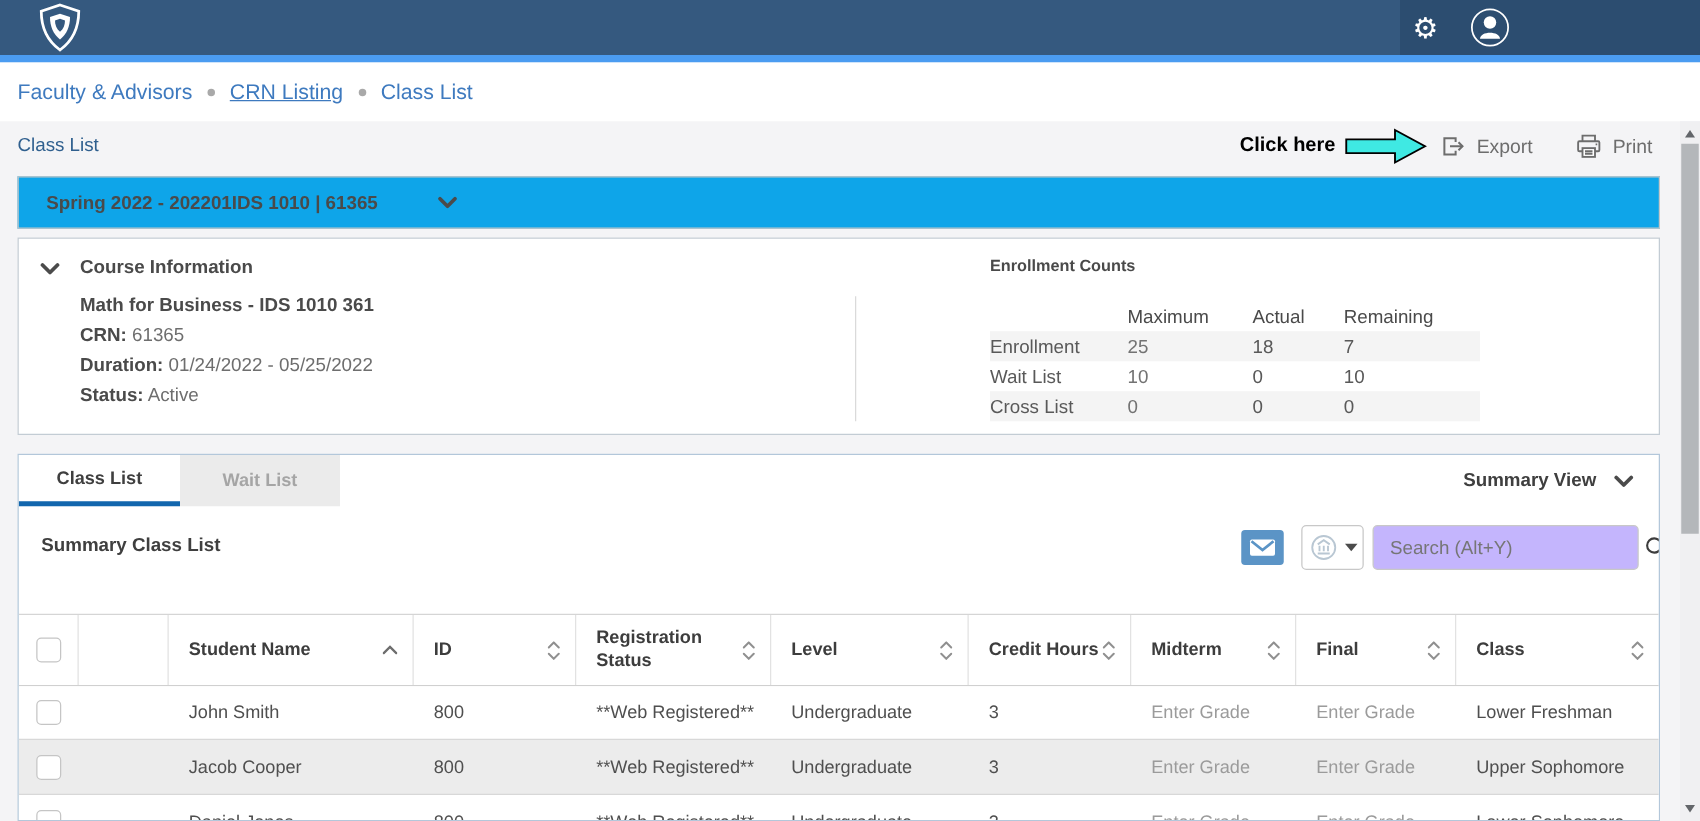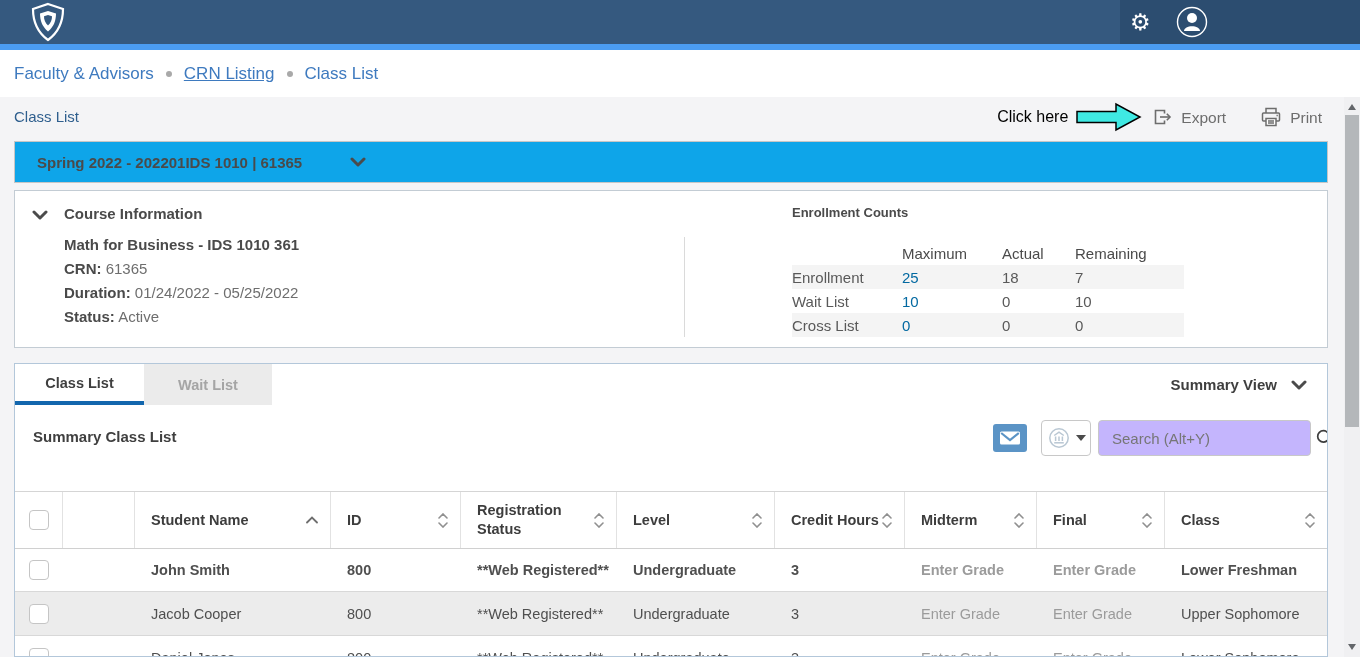--- a/index.html
+++ b/index.html
@@ -17,21 +17,21 @@
 
   
   .breadcrumb-bar { position:absolute; left:0; top:50px; width:1360px; height:47px; background:#fff; display:flex; align-items:center; padding-left:14px; }
   .crumb { color:var(--link_blue,#3e7abf); font-size:17px; cursor:pointer; }
   .crumb.underlined { text-decoration:underline; }
   .crumb-dot { width:6px; height:6px; border-radius:50%; background:#a9a9a9; margin:0 12px; }
 
   
   .page-title { position:absolute; left:14px; top:108px; font-size:15px; font-weight:500; color:var(--title_blue,#2f5f8e); }
   .toolbar-right { position:absolute; right:38px; top:100px; height:34px; display:flex; align-items:center; }
-  .click-here { font-weight:400; font-size:16px; color:#000; margin-right:8px; }
+  .click-here { font-weight:700; font-size:16px; color:#000; margin-right:8px; }
   .tool-btn { display:flex; align-items:flex-end; gap:8px; color:#6d6d6d; font-size:15.5px; cursor:pointer; }
   .tool-btn + .tool-btn { margin-left:34px; }
   .export-btn { margin-left:10px; }
 
   
   .term-panel { position:absolute; left:14px; top:141px; width:1314px; height:42px; background:#0ea5e9; border:1px solid #c6c6c6; display:flex; align-items:center; padding-left:22px; cursor:pointer; }
   .term-text { font-size:15px; font-weight:700; color:#4a4a4a; }
   .course-text { font-size:15px; font-weight:700; color:#4a4a4a; }
   .term-chevron { margin-left:48px; }
 
@@ -40,21 +40,21 @@
   .collapse-chevron { position:absolute; left:17px; top:19px; cursor:pointer; }
   .ci-heading { position:absolute; left:49px; top:14px; font-size:15px; font-weight:700; color:#4a4a4a; }
   .ci-body { position:absolute; left:49px; top:42px; font-size:15px; line-height:24px; color:#6e6e6e; }
   .ci-body .bold { font-weight:700; color:#4a4a4a; }
   .ci-divider { position:absolute; left:669px; top:46px; width:1px; height:100px; background:#dadada; }
   .ec-heading { position:absolute; left:777px; top:14px; font-size:13px; font-weight:700; color:#4a4a4a; }
   .ec-table { position:absolute; left:777px; top:50px; width:392px; font-size:15px; }
   .ec-row { display:flex; height:24px; align-items:center; }
   .ec-row.stripe { background:#f4f4f4; }
   .ec-cell-label { width:110px; color:#595959; }
-  .ec-cell-max { width:100px; color:#0369a1; }
+  .ec-cell-max { width:100px; color:#737373; }
   .ec-cell-act { width:73px; color:#595959; }
   .ec-cell-rem { width:109px; color:#595959; }
   .ec-head { color:#4a4a4a; }
 
   
   .main-panel { position:absolute; left:14px; top:363px; width:1314px; height:294px; background:#fff; border:1px solid #b3c7da; overflow:hidden; }
   .tabbar { position:absolute; left:0; top:0; width:100%; height:41px; }
   .tab { position:absolute; top:0; height:37px; display:flex; align-items:center; justify-content:center; font-size:14.5px; font-weight:700; cursor:pointer; }
   .tab-active { left:0; width:129px; color:#3f3f3f; background:#fff; }
   .tab-underline { position:absolute; left:0; top:37px; width:129px; height:4px; background:var(--tab_underline,#1266ad); }
@@ -333,21 +333,21 @@
         <span class="lbl">Class</span>
         <span>
           <svg width="10" height="15" viewBox="0 0 10 15" fill="none" stroke="#909090" stroke-width="1.6" stroke-linecap="round">
               <polyline points="1,5 5,1 9,5"></polyline>
               <polyline points="1,10 5,14 9,10"></polyline>
             </svg>
         </span>
       </div>
     </div>
 
-    <div class="grid-row" style="top:185px;font-weight:bold;">
+    <div class="grid-row" style="top:185px;">
       <div class="gr-cell c0">
           <span class="checkbox"></span>
         </div>
       <div class="gr-cell c1"></div>
       <div class="gr-cell c2">John Smith</div>
       <div class="gr-cell c3">800</div>
       <div class="gr-cell c4">**Web Registered**</div>
       <div class="gr-cell c5">Undergraduate</div>
       <div class="gr-cell c6">3</div>
       <div class="gr-cell c7 enter-grade">Enter Grade</div>

